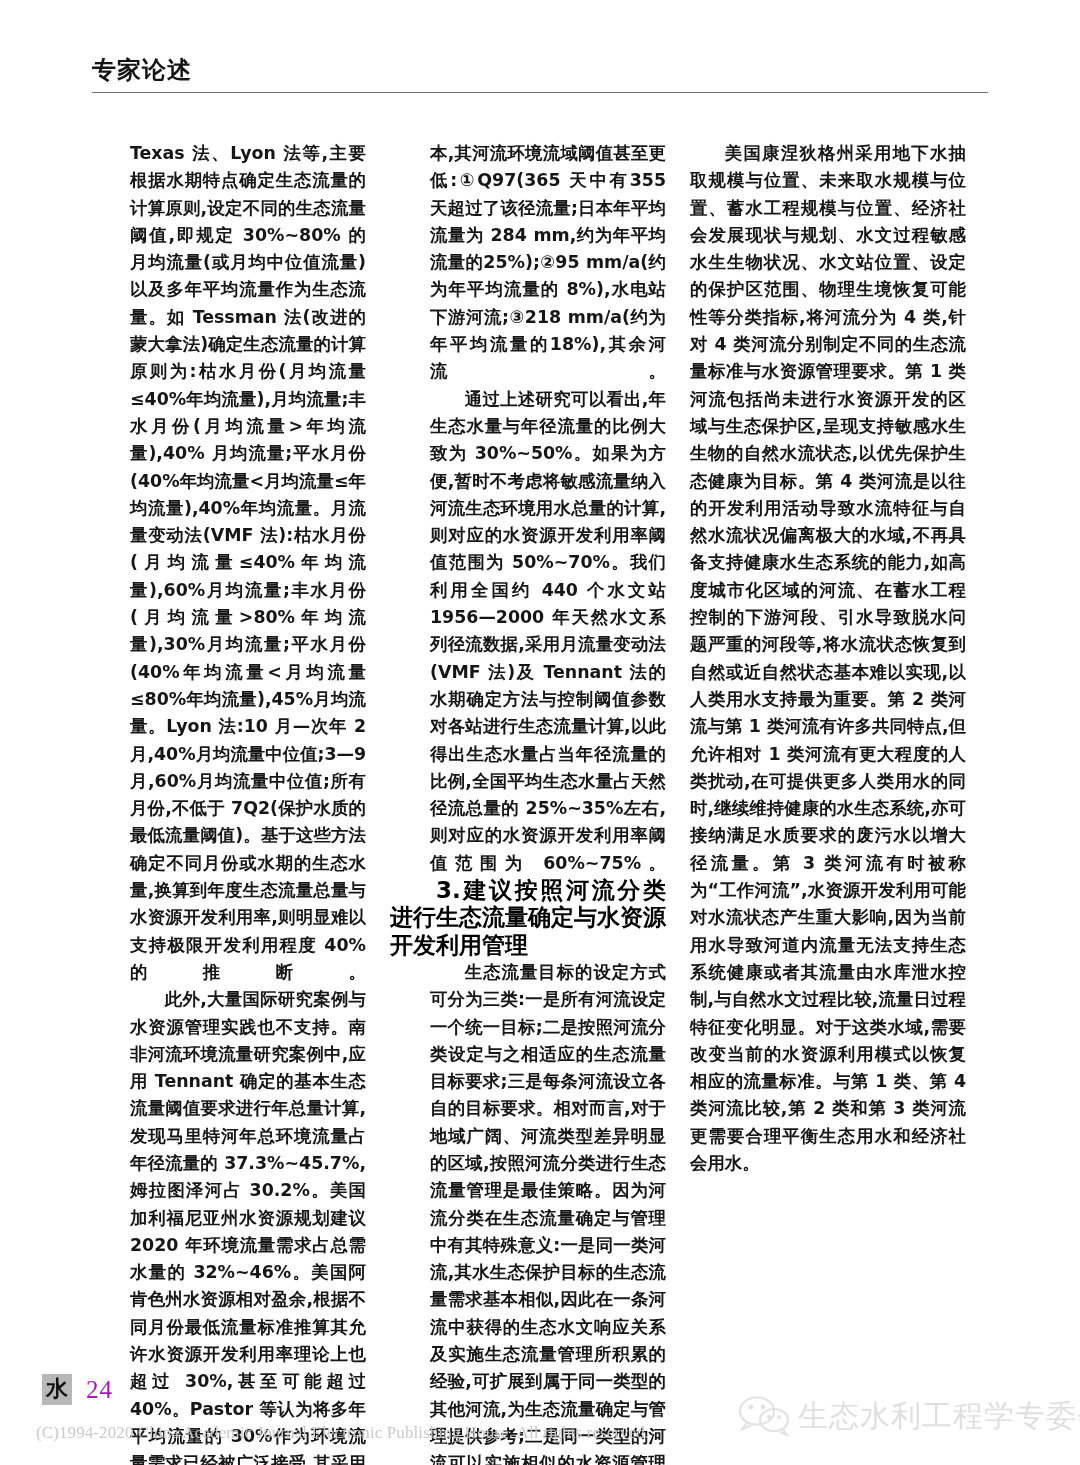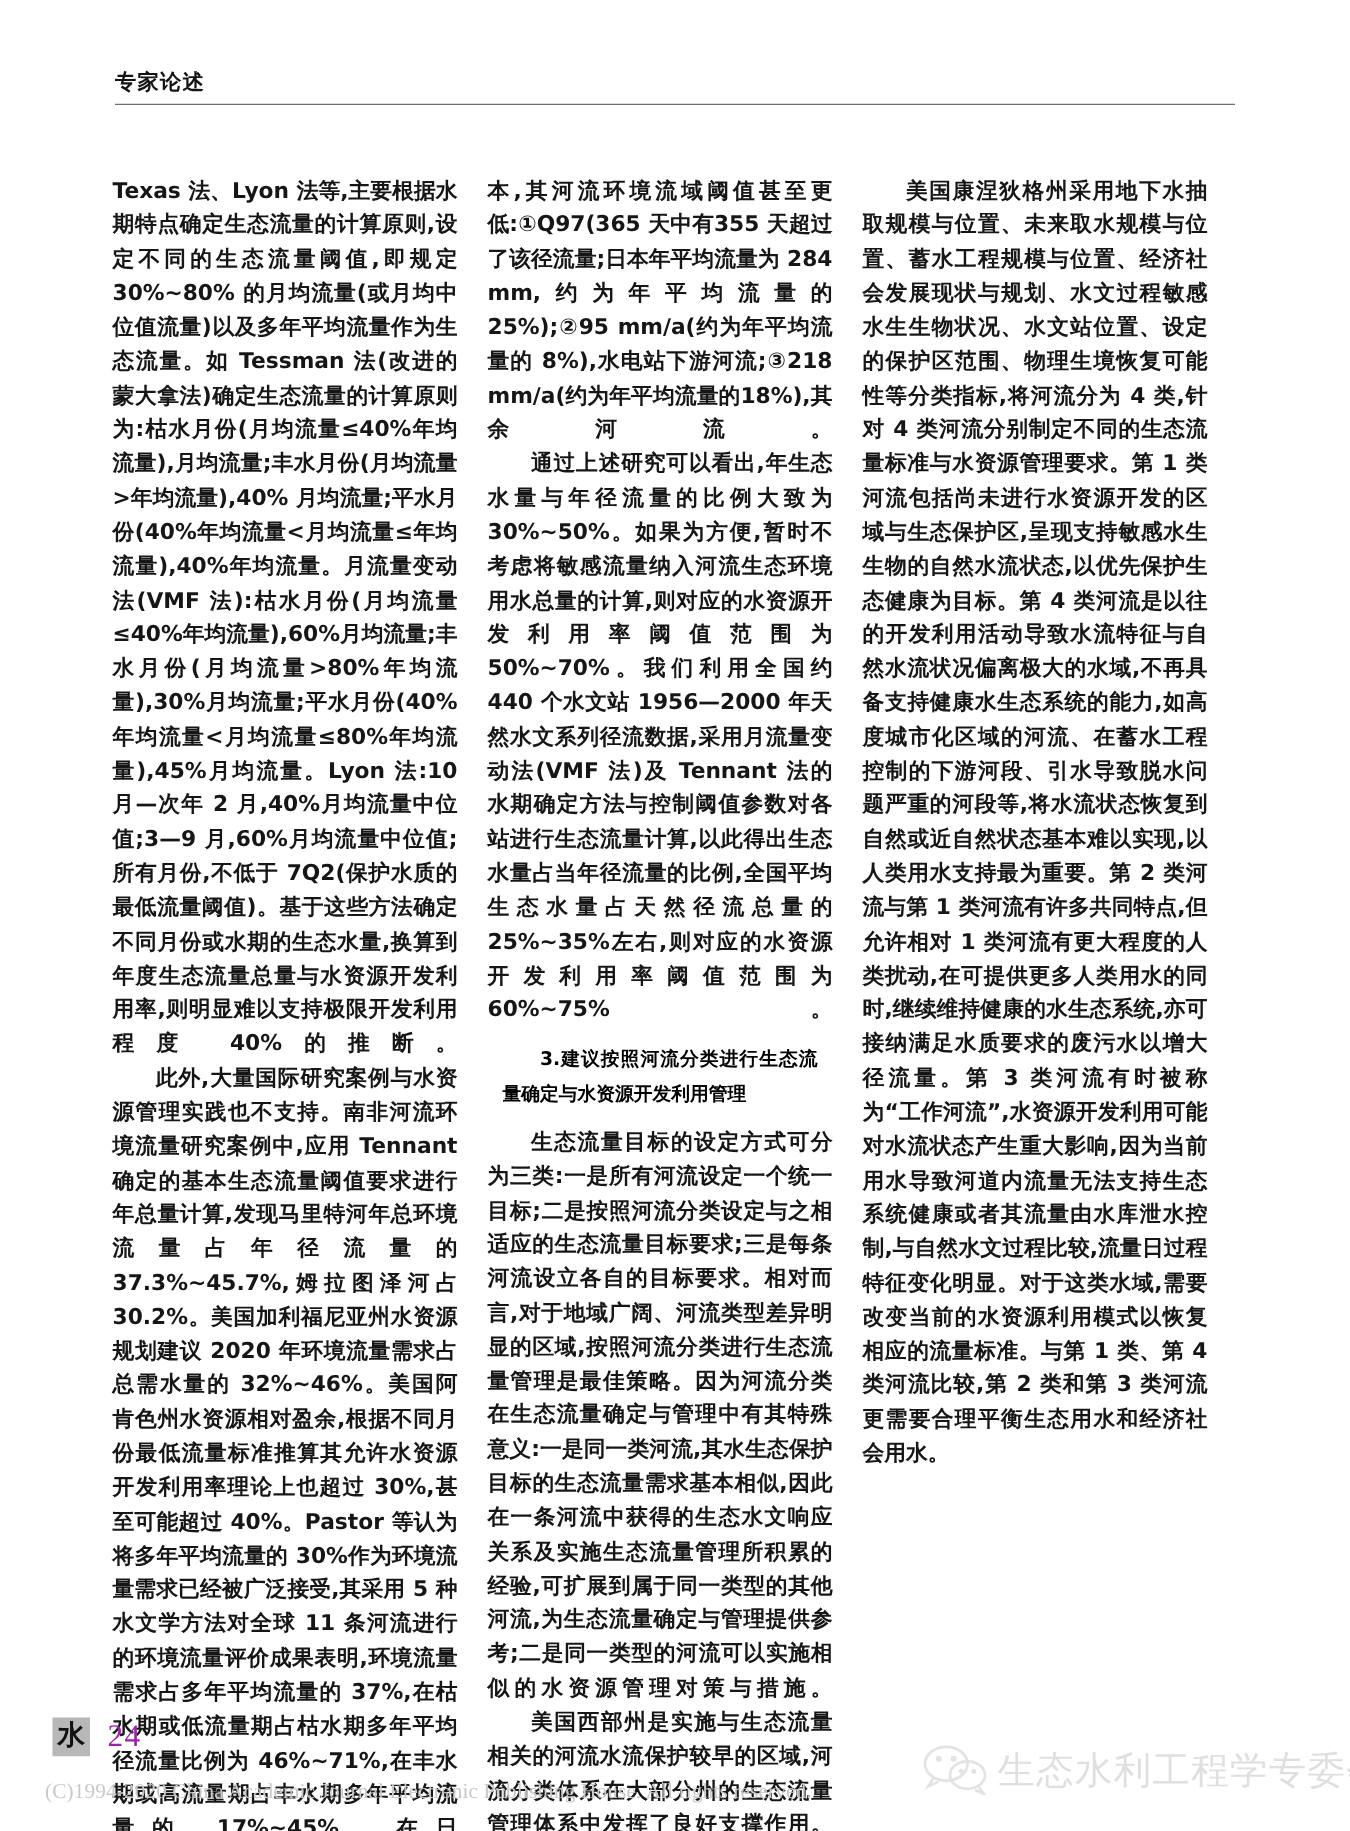--- a/index.html
+++ b/index.html
@@ -26,21 +26,21 @@
   
   .masthead {
     position: absolute;
     left: 92px;
     top: 56px;
     width: 896px;
   }
   .masthead .section-title {
     font-family: "DejaVu Sans", "Liberation Sans", sans-serif;
     font-weight: bold;
-    font-size: 17px;
+    font-size: 24px;
     letter-spacing: 1px;
     color: #141414;
     line-height: 1.2;
   }
   .masthead .rule {
     margin-top: 7px;
     border-top: 1.4px solid #6f6f6f;
     width: 100%;
   }
   .masthead .journal-line {
@@ -73,30 +73,30 @@
     text-align: justify;
     text-align-last: left;
     text-justify: inter-character;
     color: #161616;
     margin: 0;
     font-family: "DejaVu Sans", "Liberation Sans", sans-serif;
     font-weight: bold;
     letter-spacing: 0px;
   }
   .para.indent { text-indent: 2em; }
-  .para.last-justify { text-align-last: justify; }
+  .para.last-justify { text-align-last: justify; margin-left: 40px; }
 
   .heading {
-    font-size: 15px;
+    font-size: 23px;
     line-height: 27.3px;
     font-family: "DejaVu Sans", "Liberation Sans", sans-serif;
     font-weight: bold;
     color: #000000;
     text-indent: 2em;
-    margin: 12px;
+    margin: 0;
     text-align: justify;
     text-align-last: left;
   }
 
   
   .footer {
     position: absolute;
     left: 0;
     top: 1372px;
     width: 1080px;

